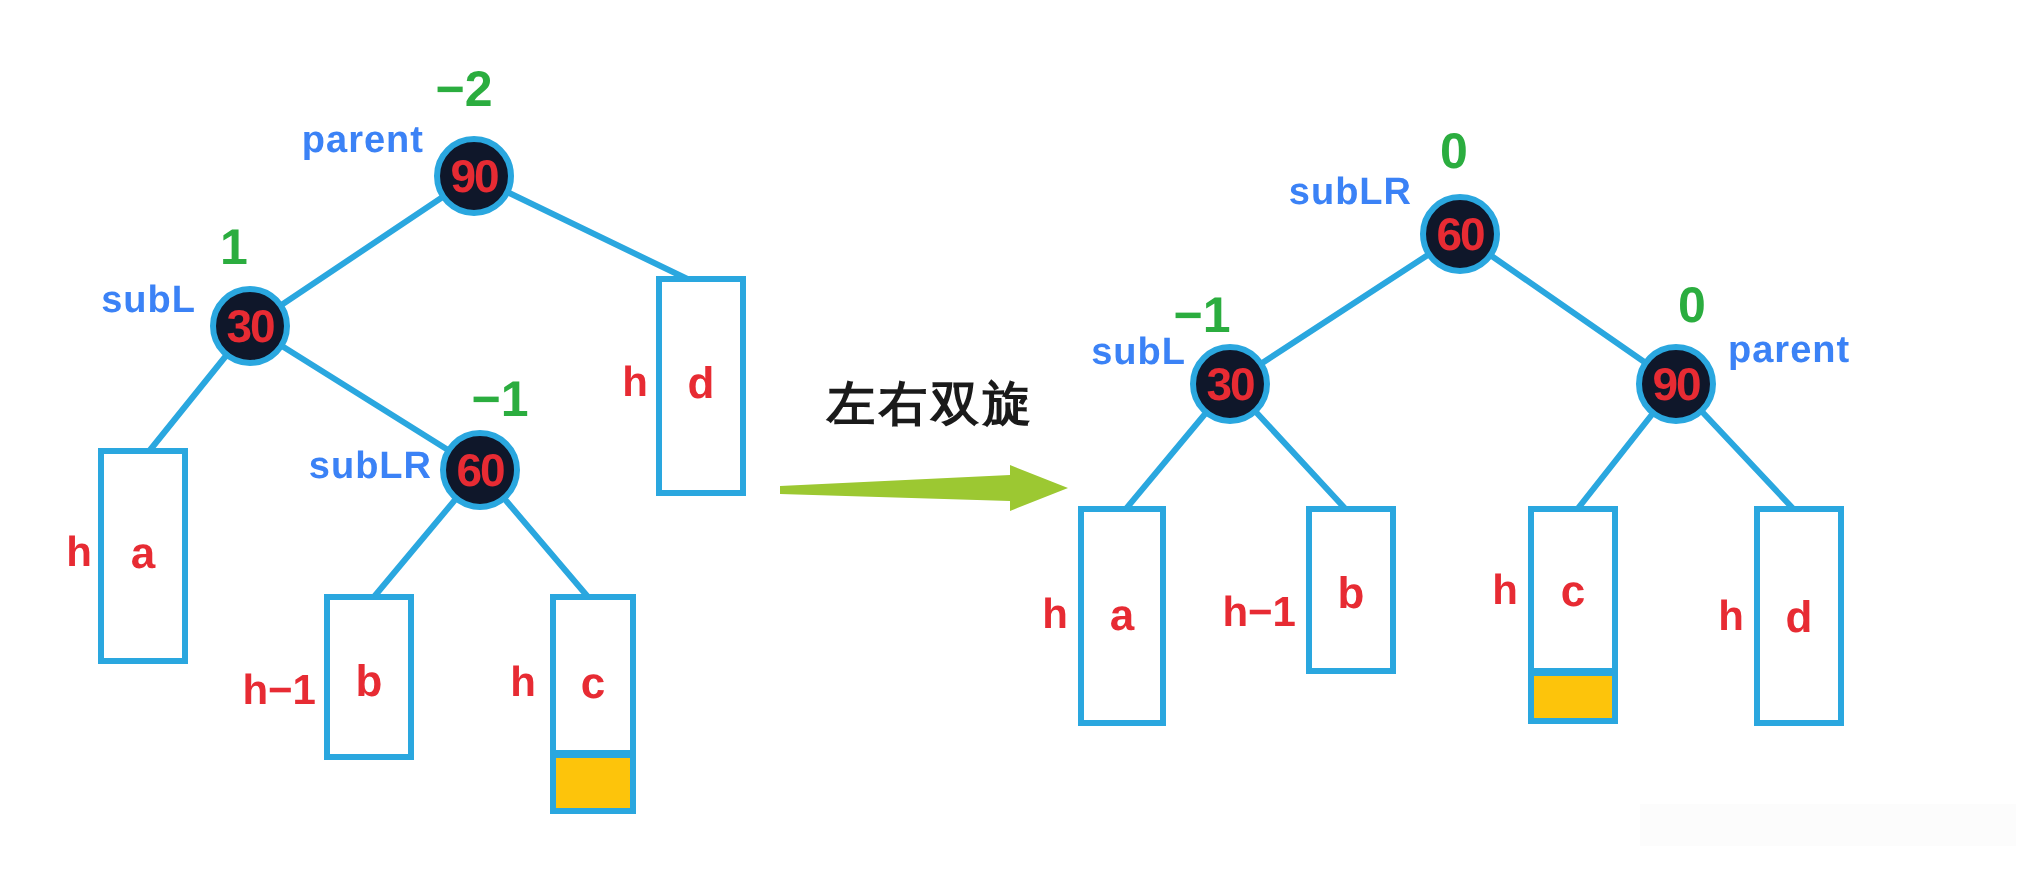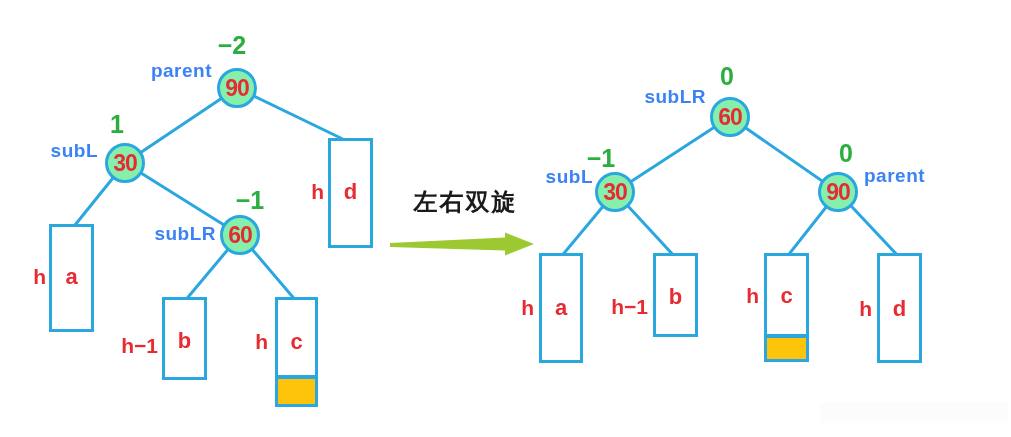--- a/index.html
+++ b/index.html
@@ -3,21 +3,21 @@
 <meta charset="utf-8">
 <style>
   html,body{margin:0;padding:0;background:#ffffff;}
   .canvas{
     position:relative;width:1011px;height:437px;background:#ffffff;overflow:hidden;
     font-family:"Liberation Sans", sans-serif;
   }
   .edges{position:absolute;left:0;top:0;z-index:0;}
   .node-circle{
     position:absolute;width:40px;height:40px;box-sizing:border-box;
-    border:3px solid #2aa7df;border-radius:50%;background:#86efac;
+    border:3px solid #2aa7df;border-radius:50%;background:#0f172a;
     display:flex;align-items:center;justify-content:center;
     color:#e72b33;font-size:23px;font-weight:bold;z-index:2;
     letter-spacing:-1px;
   }
   .subtree-rect{
     position:absolute;box-sizing:border-box;border:3px solid #2aa7df;
     background:#ffffff;z-index:1;
   }
   .highlight-block{
     position:absolute;box-sizing:border-box;border:3px solid #2aa7df;

